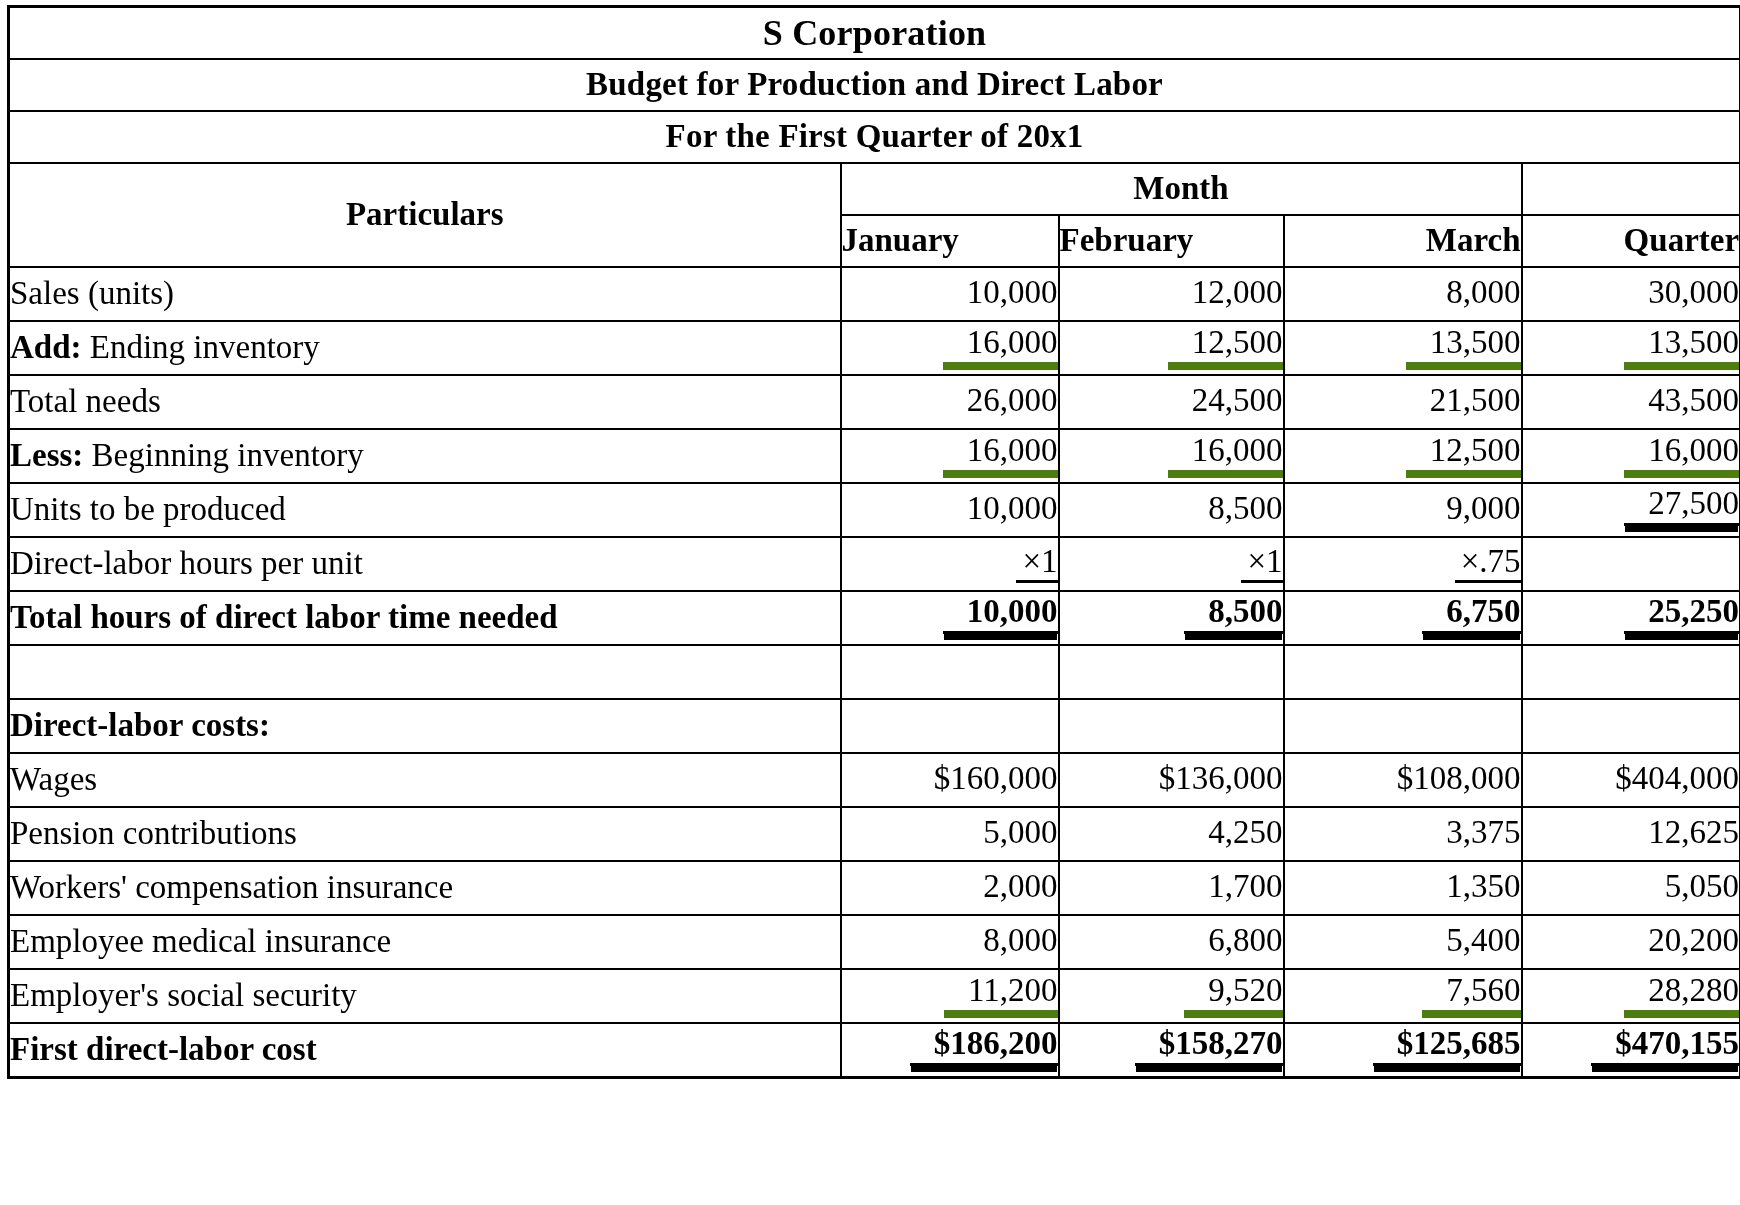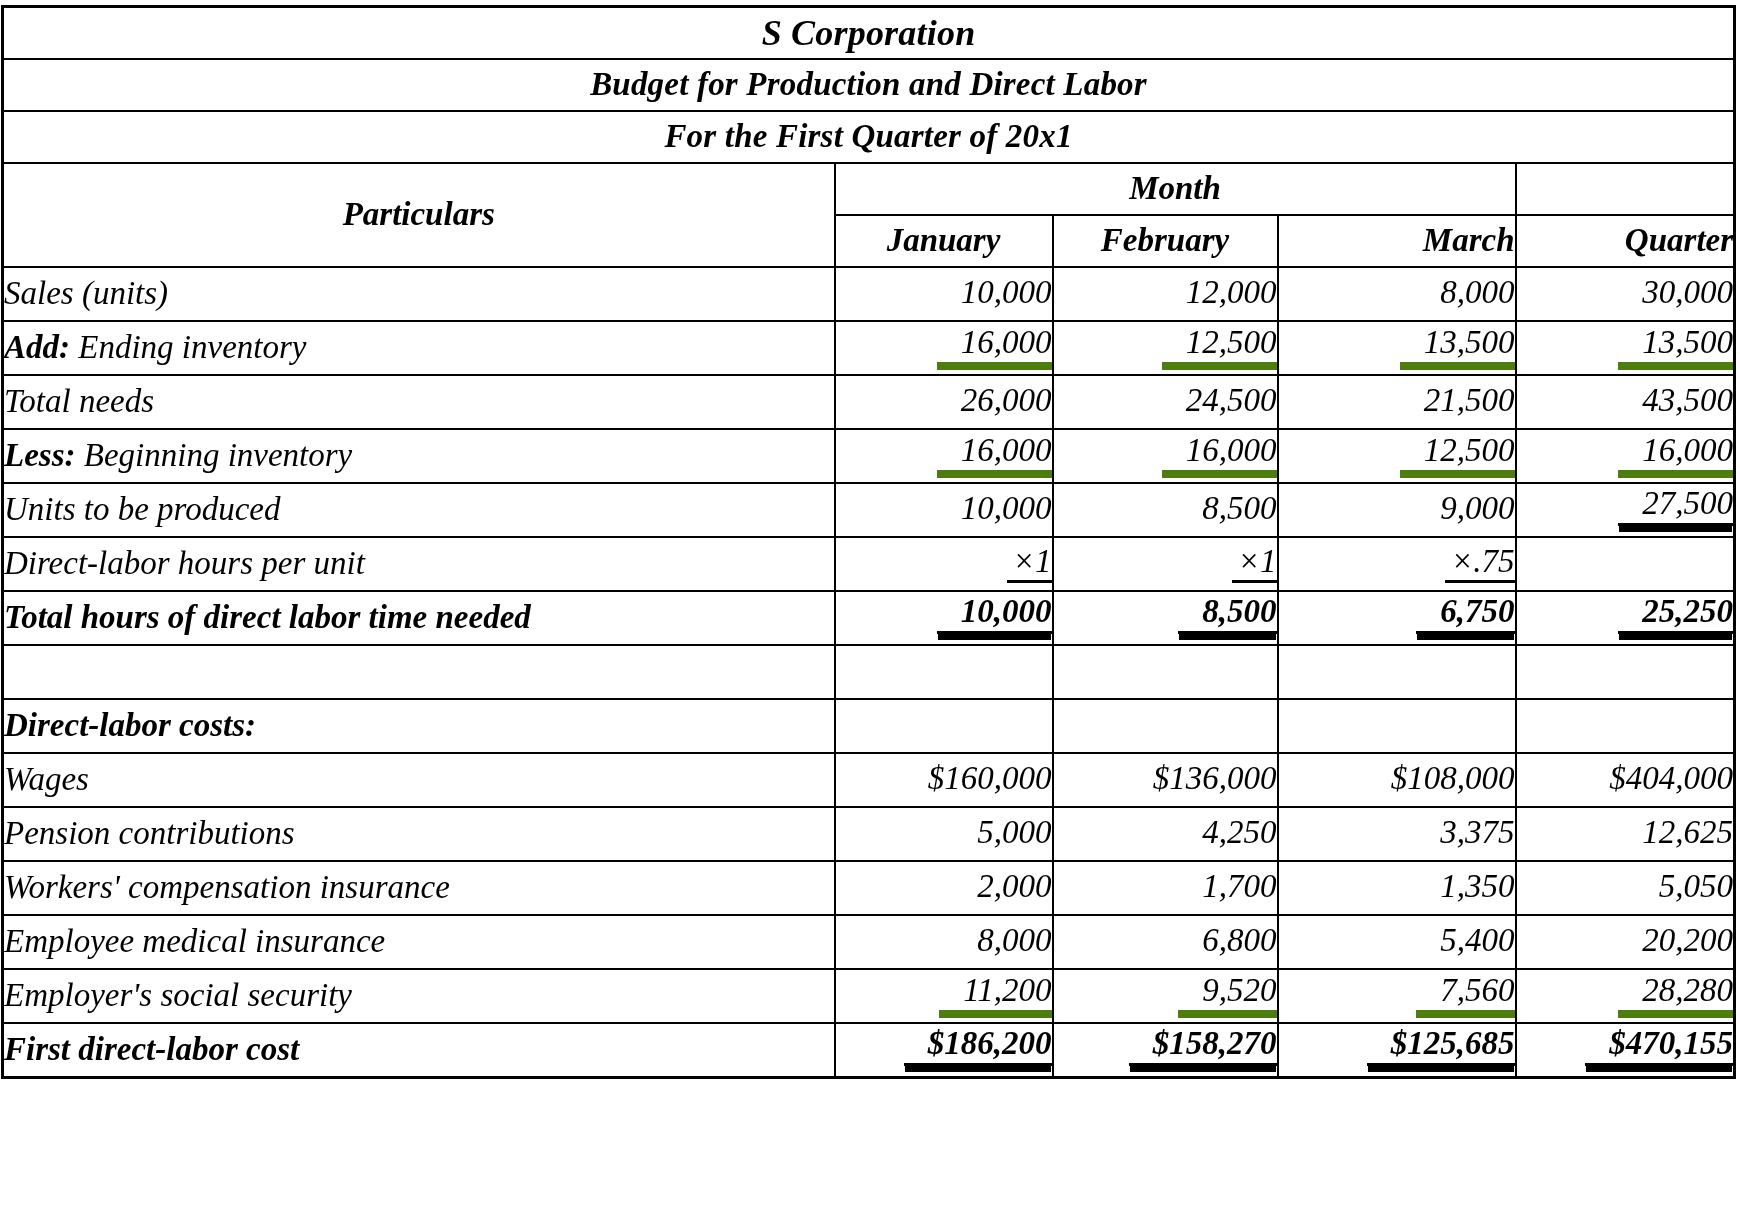--- a/index.html
+++ b/index.html
@@ -12,22 +12,21 @@
     height: 1205px;
     font-family: "Liberation Serif", "DejaVu Serif", serif;
     color: #000000;
     overflow: hidden;
   }
 
   .sheet {
     width: 1740px;
     height: 1205px;
     box-sizing: border-box;
-    padding: 5px 3px 6px 1px;
-    font-style: italic;
+    padding: 5px 3px 6px 7px;
   }
 
   table.budget {
     border-collapse: collapse;
     table-layout: fixed;
     width: 1732px;
     border: 3px solid #000;
   }
 
   table.budget td {
@@ -62,21 +61,21 @@
     font-size: 36px;
   }
   .hdr-month {
     text-align: center;
     font-weight: bold;
     font-size: 35px;
     height: 50px;
   }
   .hdr-blank { }
   .hdr-col {
-    text-align: center;
+    text-align: left;
     font-weight: bold;
     font-size: 35px;
     height: 50px;
     padding-right: 8px;
   }
   .hdr-col.right-al { text-align: right; }
 
   
   .lbl {
     text-align: left;

